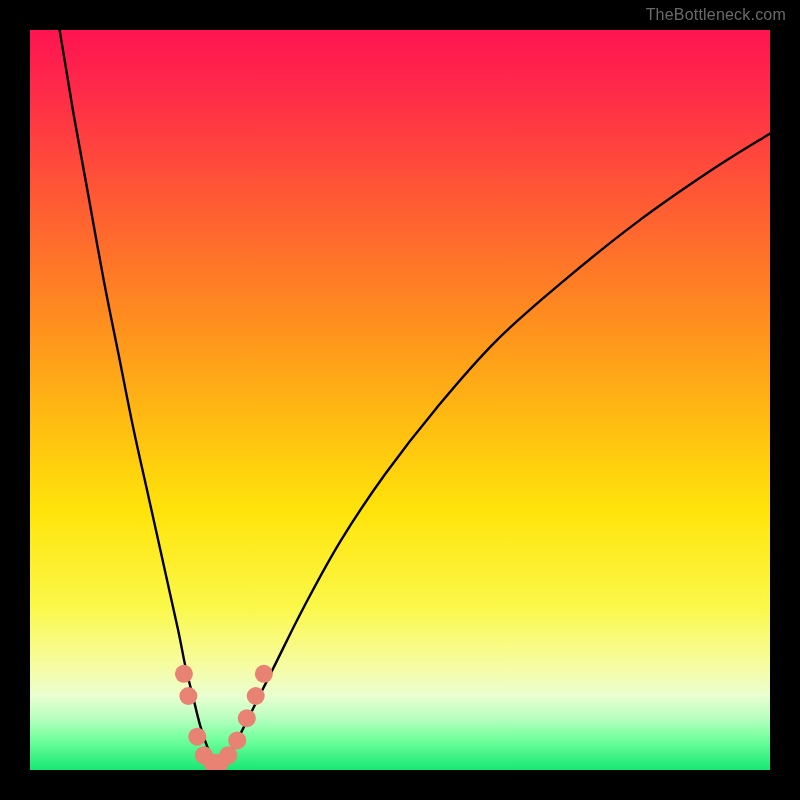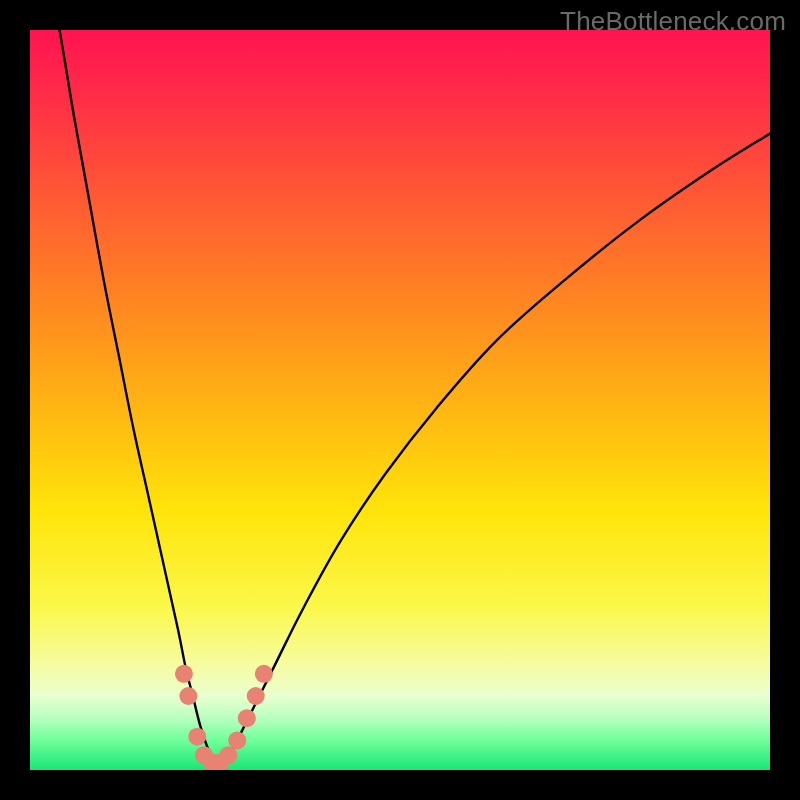--- a/index.html
+++ b/index.html
@@ -45,21 +45,21 @@
       #b8ffc0 93%,
       #6fff9a 96%,
       #17e876 100%
     );
   }
   .watermark {
     position: absolute;
     top: 6px;
     right: 14px;
     color: #6a6a6a;
-    font-size: 26px;
+    font-size: 16px;
     font-weight: 500;
     letter-spacing: 0.2px;
     user-select: none;
     margin-left: 14px;
   }
   svg.curve {
     position: absolute;
     inset: 0;
     width: 740px;
     height: 740px;

